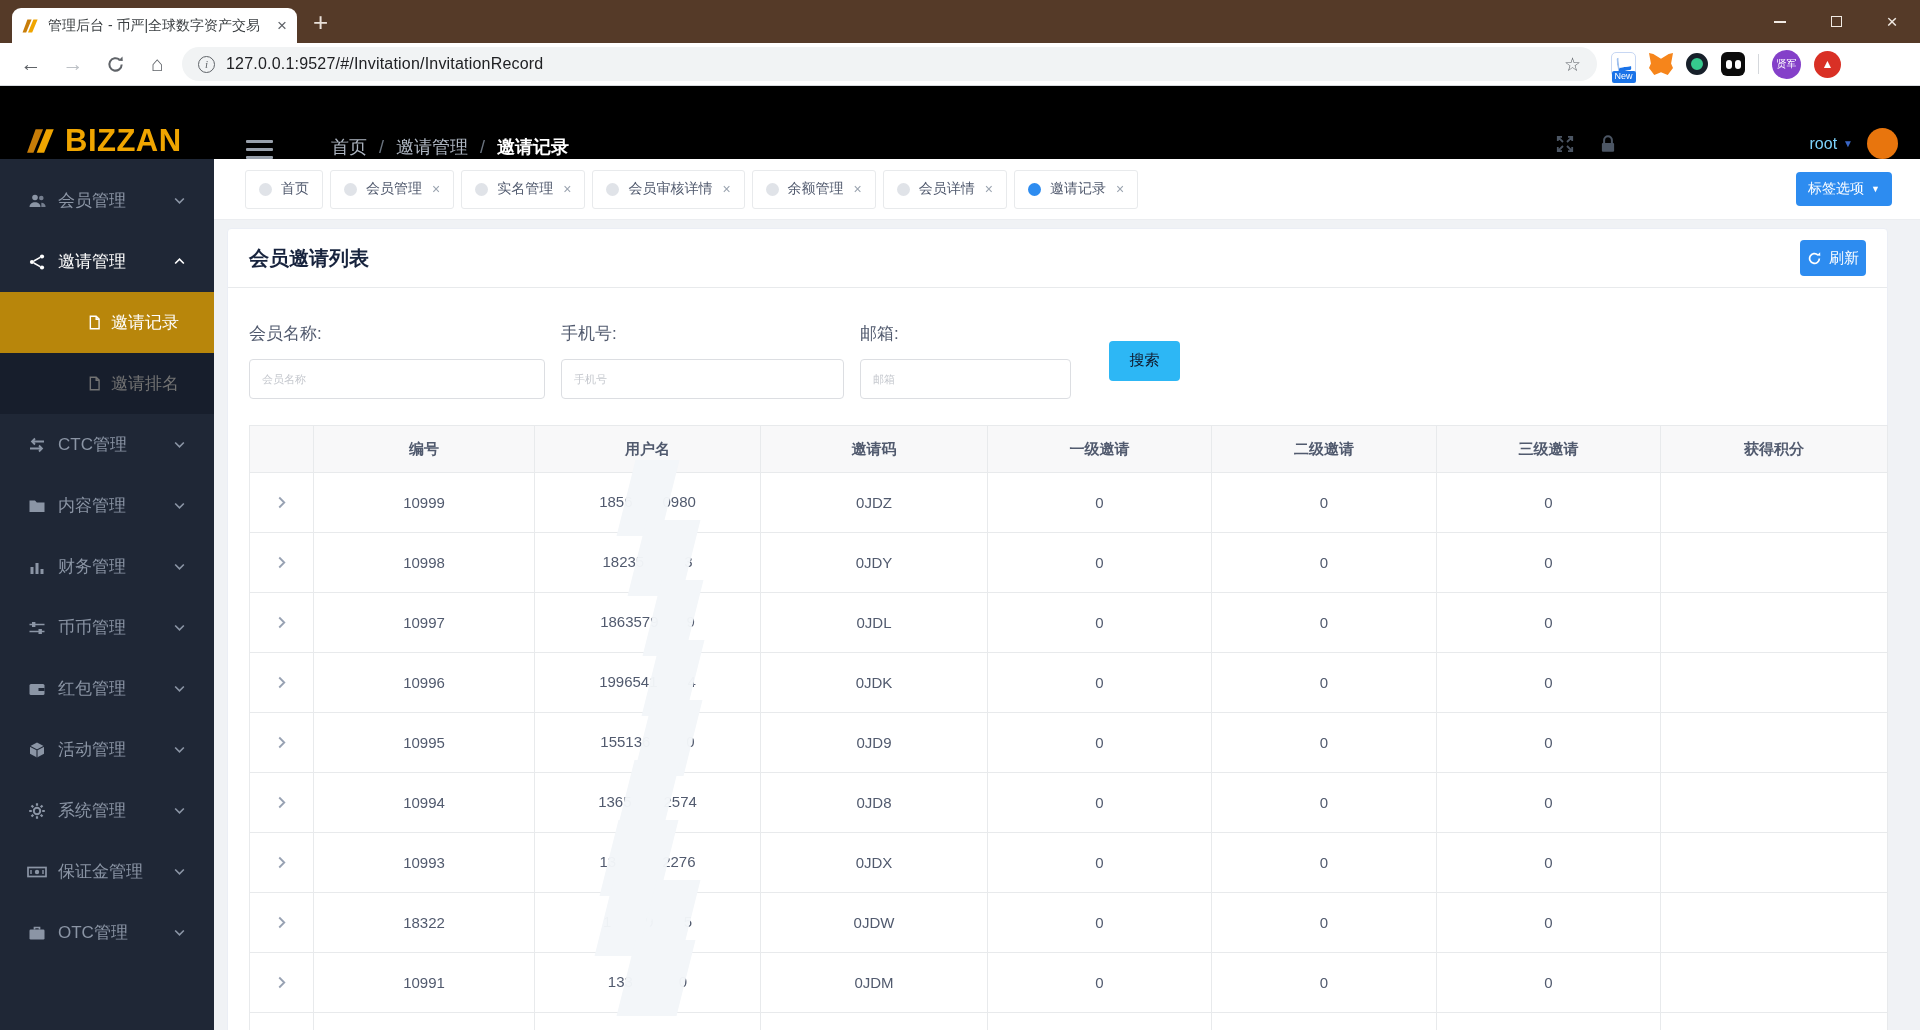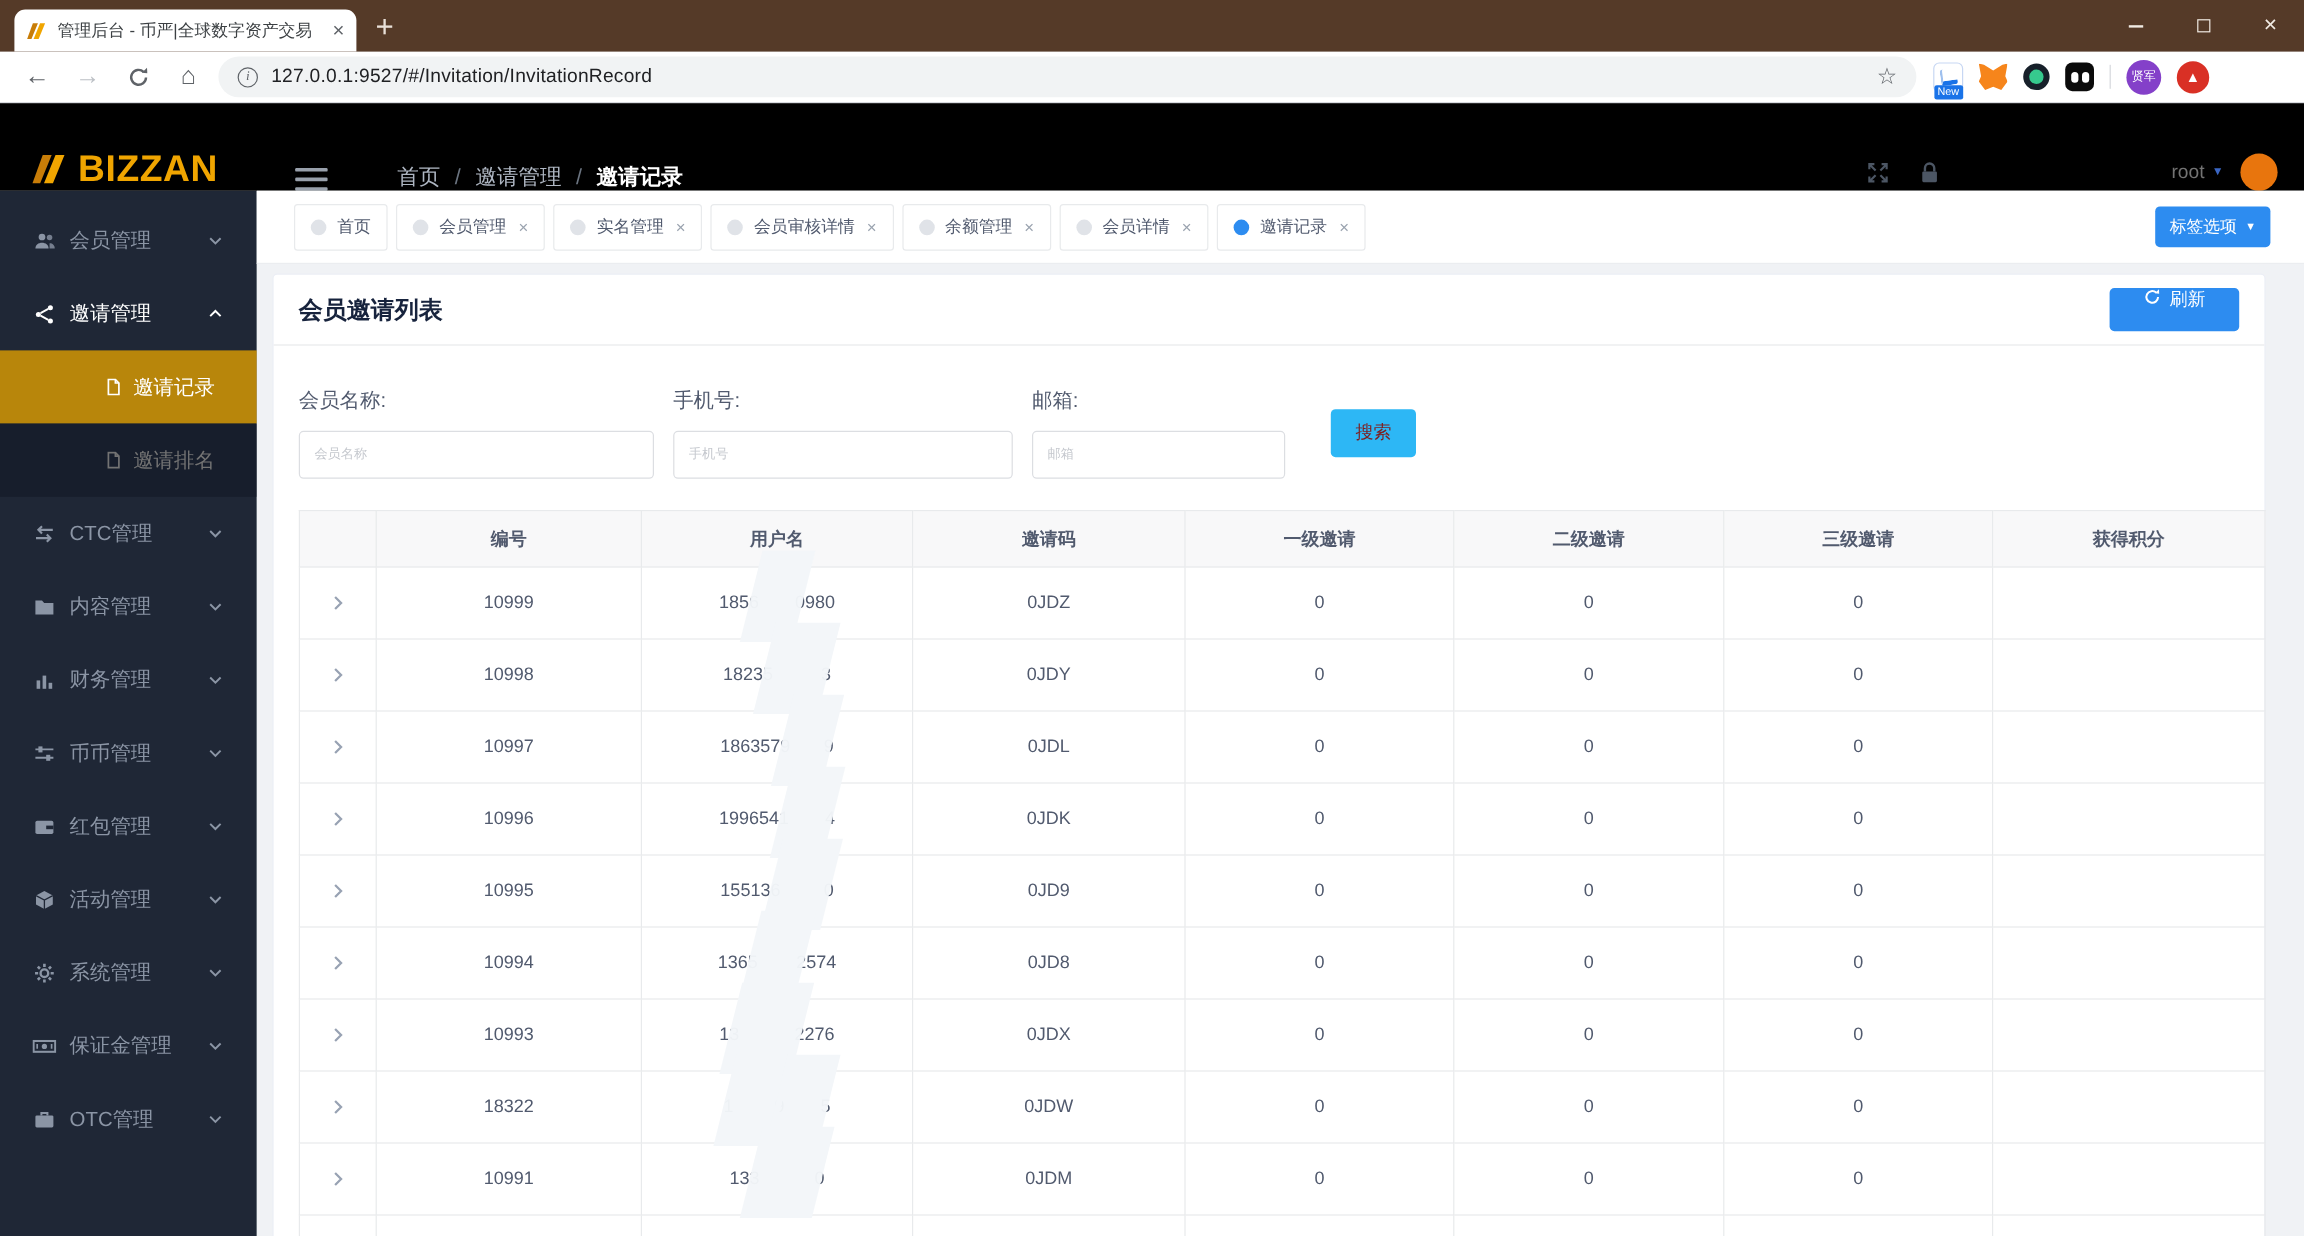--- a/index.html
+++ b/index.html
@@ -42,21 +42,21 @@
   .logo-text{color:#f0a500;font-size:31px;font-weight:bold;letter-spacing:.5px}
   .hamburger{margin-left:32px;display:flex;flex-direction:column;gap:5px;cursor:pointer}
   .hamburger i{width:27px;height:3px;background:#98a0ab;border-radius:1px}
   .crumbs{display:flex;align-items:center;gap:12px;margin-left:58px;font-size:18px}
   .crumb{color:#aeb6c2}
   .crumb-sep{color:#6b7480}
   .crumb.current{color:#fff;font-weight:bold}
   .hdr-right{margin-left:auto;display:flex;align-items:center;padding-right:22px;color:#4c5664}
   .hdr-ic{margin-left:22px;display:flex;align-items:center}
   .root-wrap{margin-left:192px;display:flex;align-items:center;gap:6px}
-  .root-name{color:#737373;font-size:16px}
+  .root-name{color:#7dd3fc;font-size:16px}
   .root-caret{color:#3a66c4;font-size:10px}
   .avatar{width:31px;height:31px;border-radius:50%;background:#e8750d;margin-left:14px}
 
   
   .main{display:flex;height:871px}
   .sidebar{width:214px;background:#1f2736;flex:none;padding-top:11px}
   .menu-item{height:61px;display:flex;align-items:center;padding:0 28px 0 27px;color:#8b95a5;font-size:17px;cursor:pointer}
   .menu-item .mi-icon{width:20px;margin-right:11px;display:flex;align-items:center;justify-content:center}
   .menu-item .mi-caret{margin-left:auto;display:flex;align-items:center}
   .menu-item.parent-open{color:#fff}
@@ -71,29 +71,29 @@
   .tag-dot{width:13px;height:13px;border-radius:50%;background:#e0e3e8;margin-right:9px}
   .tag.active .tag-dot{background:#2d8cf0}
   .tag-close{margin-left:10px;color:#9aa3af;font-size:14px}
   .tagopt-btn{position:absolute;right:28px;top:50%;transform:translateY(-50%);background:#2d8cf0;color:#fff;border:none;border-radius:4px;font-size:14px;padding:8px 12px;display:flex;align-items:center;gap:7px;cursor:pointer}
   .tagopt-btn .caret{font-size:9px}
 
   
   .card{margin:8px 32px 0 13px;background:#fff;border:1px solid #ebeef5;border-radius:4px;height:900px}
   .card-hd{height:59px;display:flex;align-items:center;justify-content:space-between;padding:0 21px;border-bottom:1px solid #e8eaec}
   .card-title{font-size:20px;font-weight:bold;color:#17233d}
-  .refresh-btn{background:#2d8cf0;color:#fff;border:none;border-radius:4px;height:36px;padding:0 28px;font-size:15px;display:flex;gap:7px;cursor:pointer}
+  .refresh-btn{background:#2d8cf0;color:#fff;border:none;border-radius:4px;height:36px;padding:0 7px;font-size:15px;display:flex;align-items:center;gap:7px;cursor:pointer}
 
   .filter-row{display:flex;align-items:center;padding:34px 21px 0}
   .fgroup{margin-right:16px}
   .fgroup .flabel{display:block;font-size:17px;color:#515a6e;margin-bottom:14px}
   .fgroup input{height:40px;border:1px solid #dcdee2;border-radius:4px;padding:0 12px;font-size:11px;color:#515a6e;outline:none}
   .fgroup input::placeholder{color:#c5c8ce}
   .w1{width:296px}.w2{width:283px}.w3{width:211px}
-  .search-btn{height:40px;width:71px;background:#2db7f5;color:#7f1d1d;border:none;border-radius:4px;font-size:15px;margin-left:22px;cursor:pointer}
+  .search-btn{height:40px;width:71px;background:#2db7f5;color:#0f172a;border:none;border-radius:4px;font-size:15px;margin-left:22px;cursor:pointer}
 
   
   .tbl-wrap{padding:26px 21px 0}
   table{border-collapse:collapse;width:1638px;table-layout:fixed}
   th,td{border:1px solid #e8eaec;text-align:center;overflow:visible}
   th{height:47px;background:#f8f8f9;color:#515a6e;font-size:15px;font-weight:bold}
   td{height:60px;color:#515a6e;font-size:15px;position:relative}
   .expand-cell{color:#98a2b3;cursor:pointer}
   .user-cell{white-space:nowrap}
   .censor{display:inline-block;height:16px;vertical-align:middle;position:relative}

